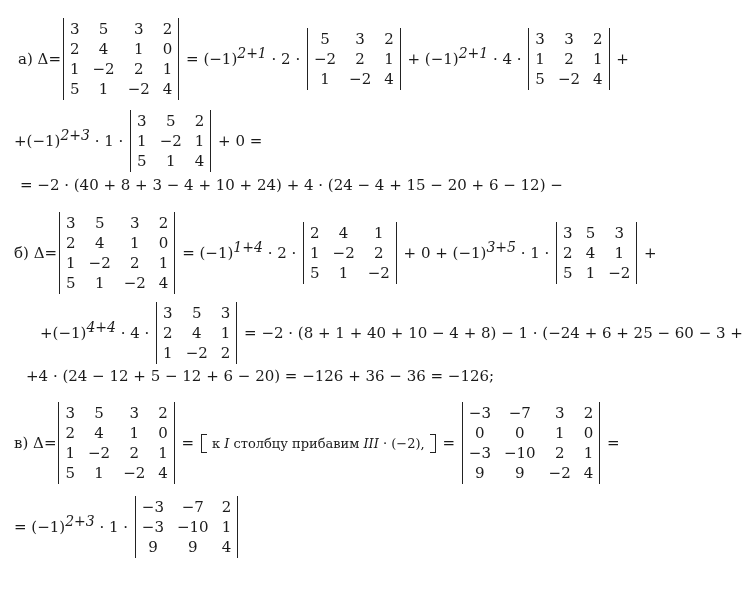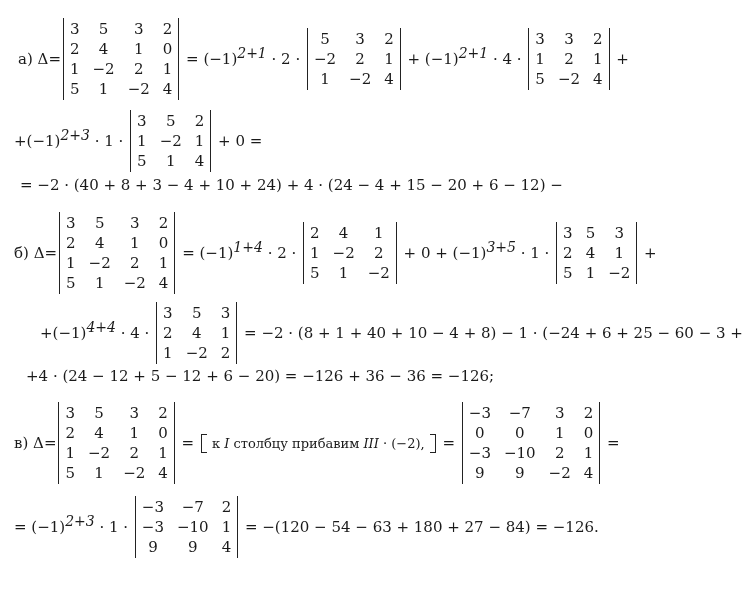--- a/index.html
+++ b/index.html
@@ -289,15 +289,14 @@
           <span class="det-cell">−7</span>
           <span class="det-cell">2</span>
           <span class="det-cell">−3</span>
           <span class="det-cell">−10</span>
           <span class="det-cell">1</span>
           <span class="det-cell">9</span>
           <span class="det-cell">9</span>
           <span class="det-cell">4</span>
         </span>
       </span>
-      <span class="mtext"> = −(120 − 54 − 63 + 180 + 27 − 84) = −126.</span>
     </div>
 </div>
 
 </body></html>

